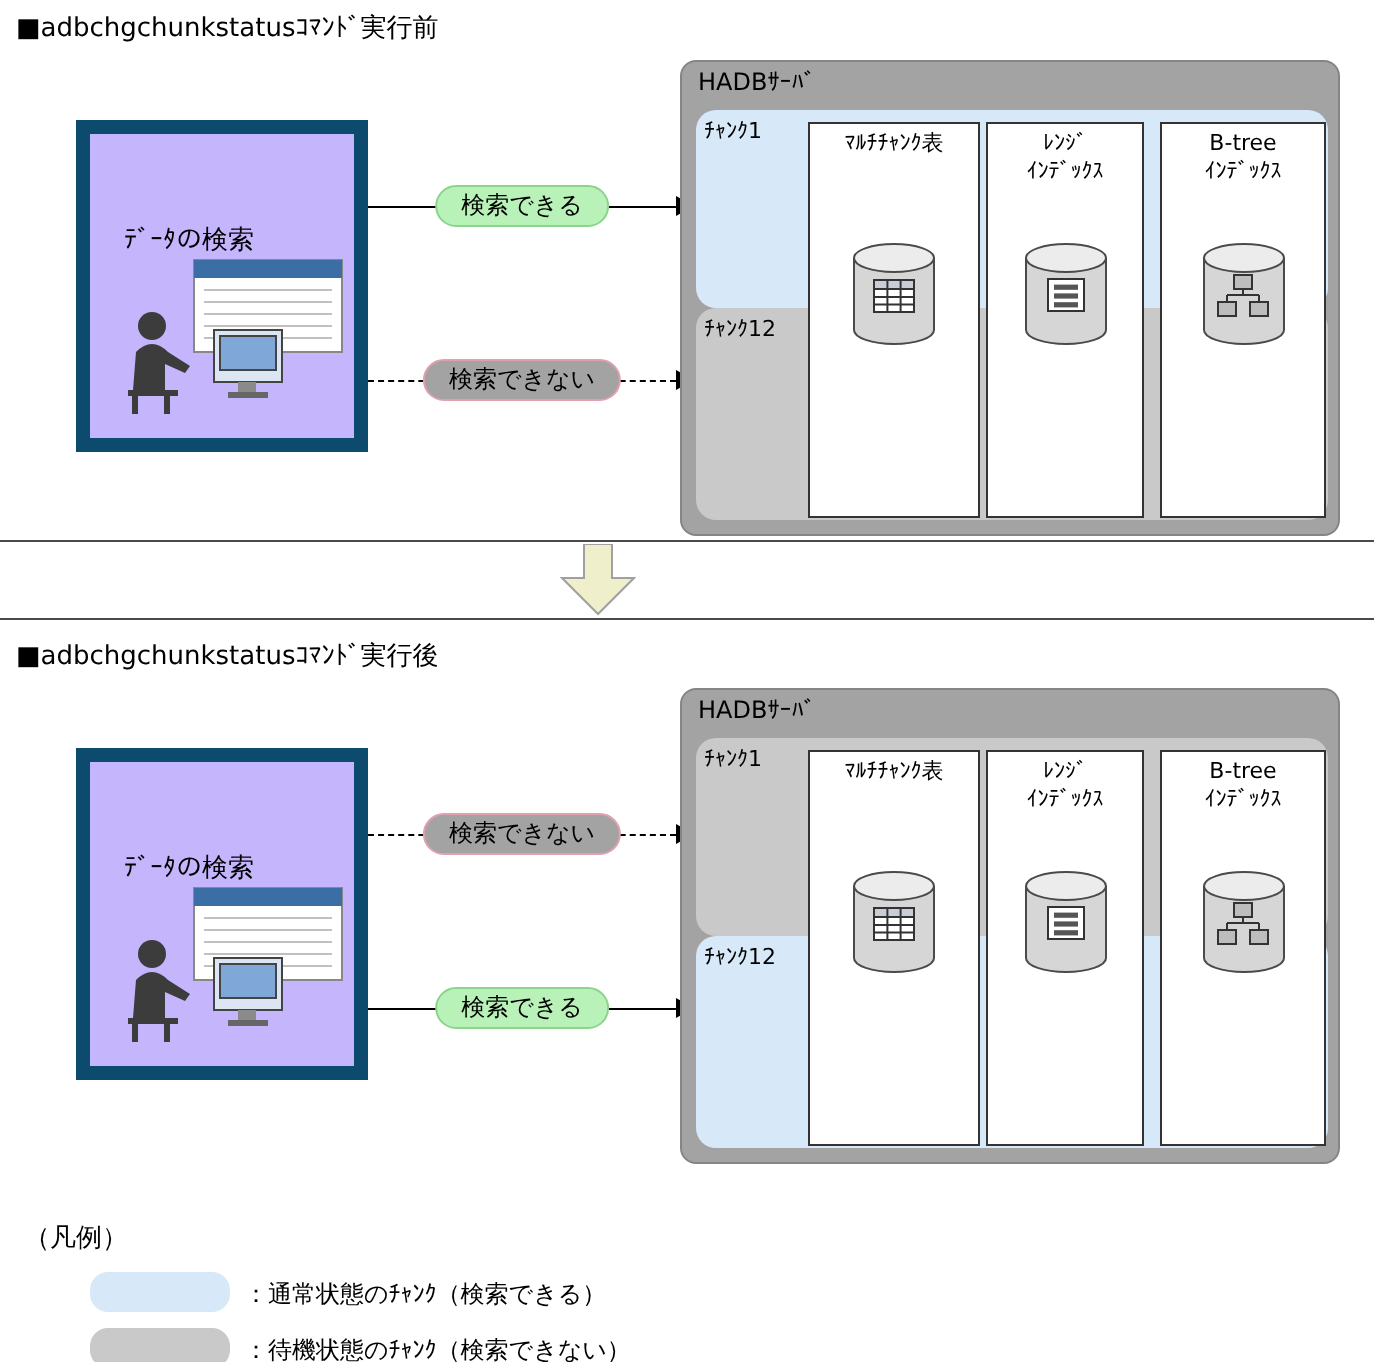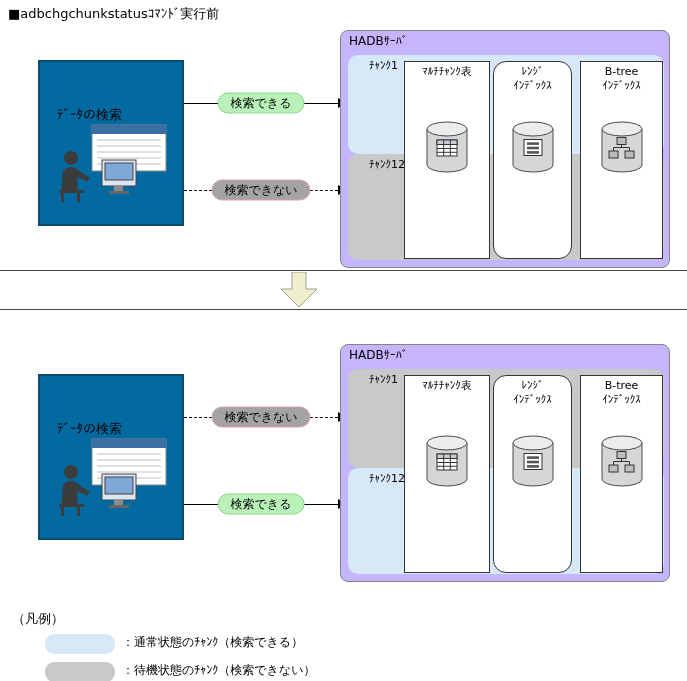--- a/index.html
+++ b/index.html
@@ -7,64 +7,64 @@
   body {
     width:687px; height:681px; position:relative;
     font-family:"DejaVu Sans","Liberation Sans",sans-serif;
     color:#000; overflow:hidden;
   }
   .panel { position:absolute; left:0; width:574px; height:292px; }
   .sec-title { position:absolute; left:8px; top:5px; font-size:13px; letter-spacing:0; white-space:nowrap; }
 
   
   .client-box { position:absolute; left:38px; top:60px; width:146px; height:166px;
-                border:2px solid #0c4a6e; background:#0369a1; }
+                border:7px solid #0c4a6e; background:#c4b5fd; }
   .client-label { position:absolute; left:17px; top:44px; font-size:13px; white-space:nowrap; }
   .person { position:absolute; left:12px; top:62px; }
 
   
   .flow { position:absolute; left:0; width:687px; height:0; }
   .flow-a { top:103px; }
   .flow-b { top:190px; }
   .flow .line { position:absolute; left:184px; top:0; width:154px; height:0; border-top:1px solid #000; }
   .flow .line.dashed { border-top-style:dashed; }
   .flow .head { position:absolute; left:338px; top:-5px; width:0; height:0;
                 border-left:9px solid #000; border-top:5px solid transparent; border-bottom:5px solid transparent; }
   .flow .pill { position:absolute; left:261px; top:0; transform:translate(-50%,-50%);
                 height:21px; line-height:19px; padding:0 12px; border-radius:11px;
                 font-size:12px; white-space:nowrap; border:1px solid #ec4899; }
   .pill.ok { background:#b9f2b9; border-color:#8cd48c; }
   .pill.ng { background:#a3a3a3; border-color:#e0a0ae; }
 
   
   .hadb { position:absolute; left:340px; top:30px; width:330px; height:238px;
-          border:1px solid #858585; border-radius:8px; background:#c4b5fd; }
+          border:1px solid #858585; border-radius:8px; background:#a3a3a3; }
   .hadb-label { position:absolute; left:8px; top:3px; font-size:12px; white-space:nowrap; }
   .band { position:absolute; left:7px; width:316px; border-radius:10px; }
   .band-top { top:24px; height:99px; }
   .band-bottom { top:123px; height:106px; }
   .band.normal { background:#d7e9f8; }
   .band.waiting { background:#c9c9c9; }
-  .band-label { position:absolute; left:21px; top:4px; font-size:11px; white-space:nowrap; }
+  .band-label { position:absolute; left:4px; top:4px; font-size:11px; white-space:nowrap; }
 
   .col { position:absolute; top:30px; height:198px; background:#fff; border:1px solid #333; text-align:center; }
   .col1 { left:63px; width:86px; }
-  .col2 { left:152px; width:79px;border-radius:13px; }
+  .col2 { left:152px; width:79px; }
   .col3 { left:239px; width:83px; }
   .col-h { font-size:11px; line-height:1.3; padding-top:3px; white-space:nowrap; }
   .cyl { position:absolute; left:50%; top:58px; transform:translateX(-50%); }
 
   
   .divider-line { position:absolute; left:0; width:687px; height:0; border-top:1px solid #4a4a4a; }
   .dl1 { top:270px; } .dl2 { top:309px; }
   .down-arrow { position:absolute; left:280px; top:272px; }
 
   
   .legend-title { position:absolute; left:12px; top:610px; font-size:13px; white-space:nowrap;text-align:right; }
-  .legend-item { position:absolute; left:45px; height:22px; display:flex; align-items:flex-start; gap:7px; }
+  .legend-item { position:absolute; left:45px; height:22px; display:flex; align-items:flex-end; gap:7px; }
   .li1 { top:634px; } .li2 { top:662px; }
   .swatch { width:70px; height:20px; border-radius:9px; flex:0 0 auto; }
   .swatch.normal { background:#d7e9f8; }
   .swatch.waiting { background:#c9c9c9; }
   .legend-label { font-size:12px; white-space:nowrap; }
 </style>
 </head>
 <body>
 
 <div class="panel" style="top:0">
@@ -160,20 +160,21 @@
   </div>
 </div>
 
 <div class="divider-line dl1"></div>
 <svg class="down-arrow" width="38" height="36" viewBox="0 0 38 36">
   <polygon points="12,0 26,0 26,17 37,17 19,35 1,17 12,17" fill="#f0efcb" stroke="#a0a0a0"></polygon>
 </svg>
 <div class="divider-line dl2"></div>
 
 <div class="panel" style="top:314px">
+  <div class="sec-title">■adbchgchunkstatusｺﾏﾝﾄﾞ実行後</div>
 
   <div class="client-box">
     <div class="client-label">ﾃﾞｰﾀの検索</div>
     <svg class="person" width="124" height="80" viewBox="0 0 124 80">
       <rect x="40" y="1" width="74" height="46" fill="#fff" stroke="#888"></rect>
       <rect x="40" y="1" width="74" height="9" fill="#3a6ea5"></rect>
       <line x1="45" y1="16" x2="109" y2="16" stroke="#c0c0c0"></line>
       <line x1="45" y1="22" x2="109" y2="22" stroke="#c0c0c0"></line>
       <line x1="45" y1="28" x2="109" y2="28" stroke="#c0c0c0"></line>
       <line x1="45" y1="34" x2="109" y2="34" stroke="#c0c0c0"></line>

